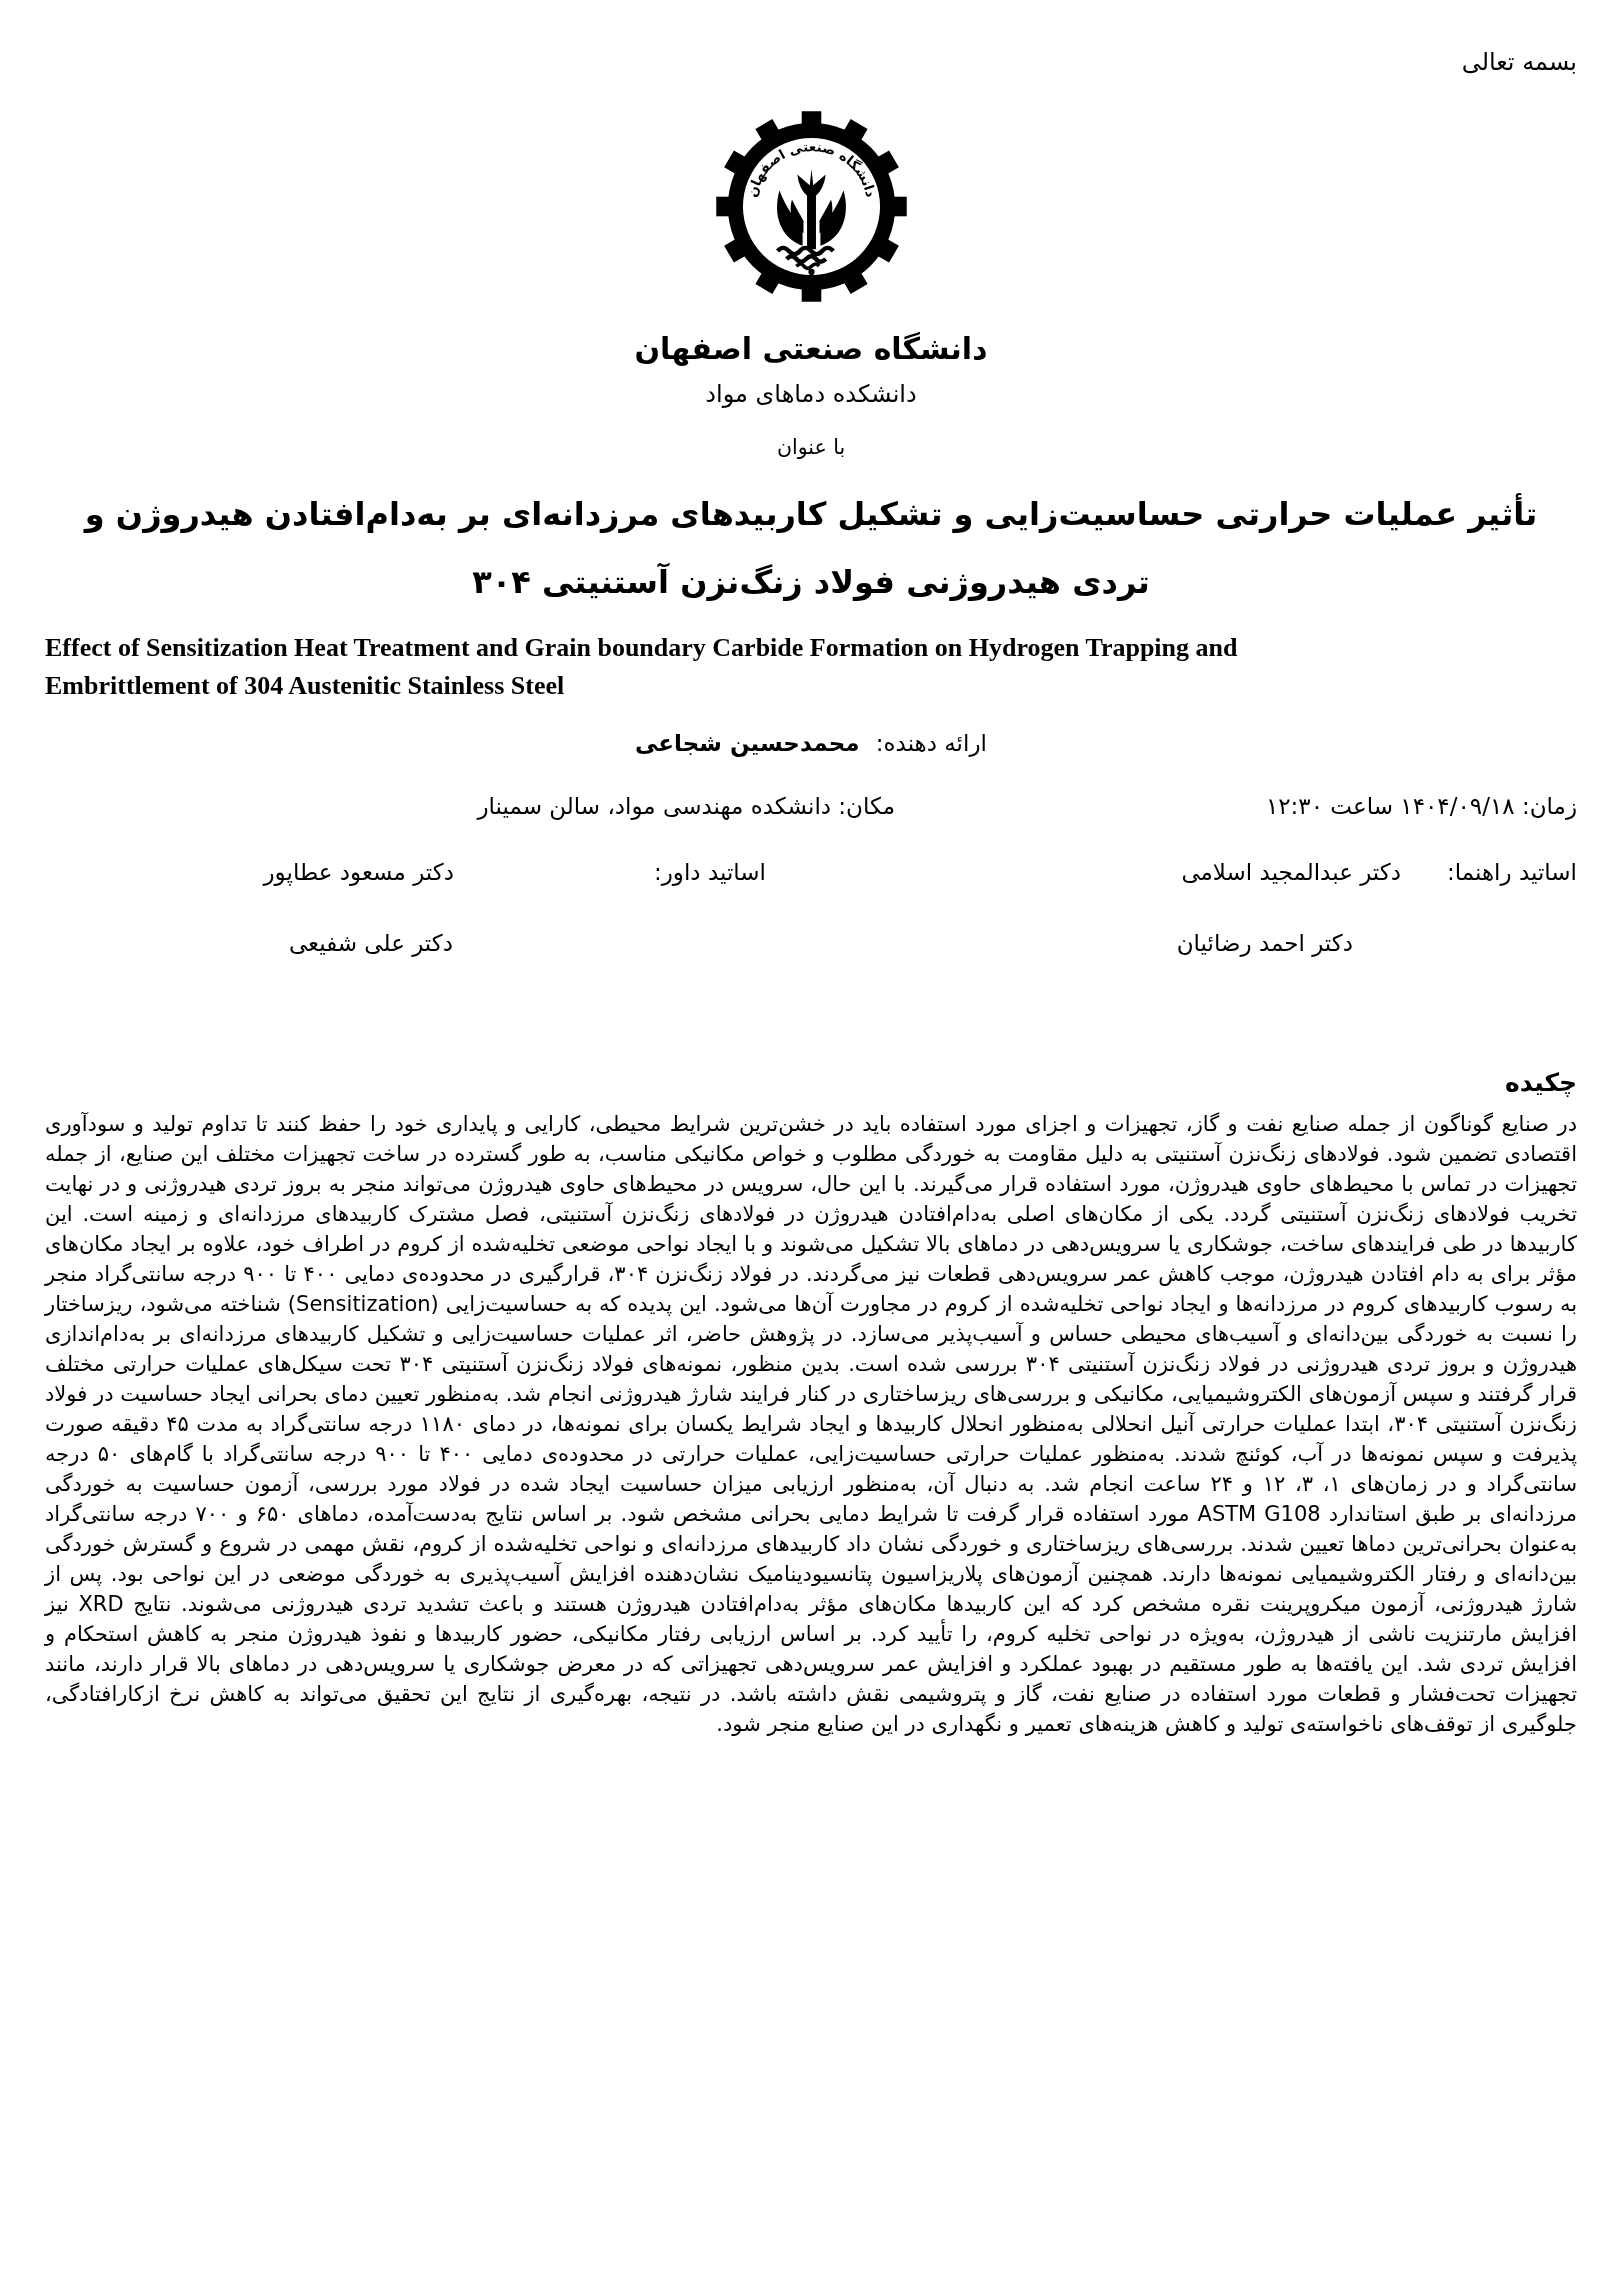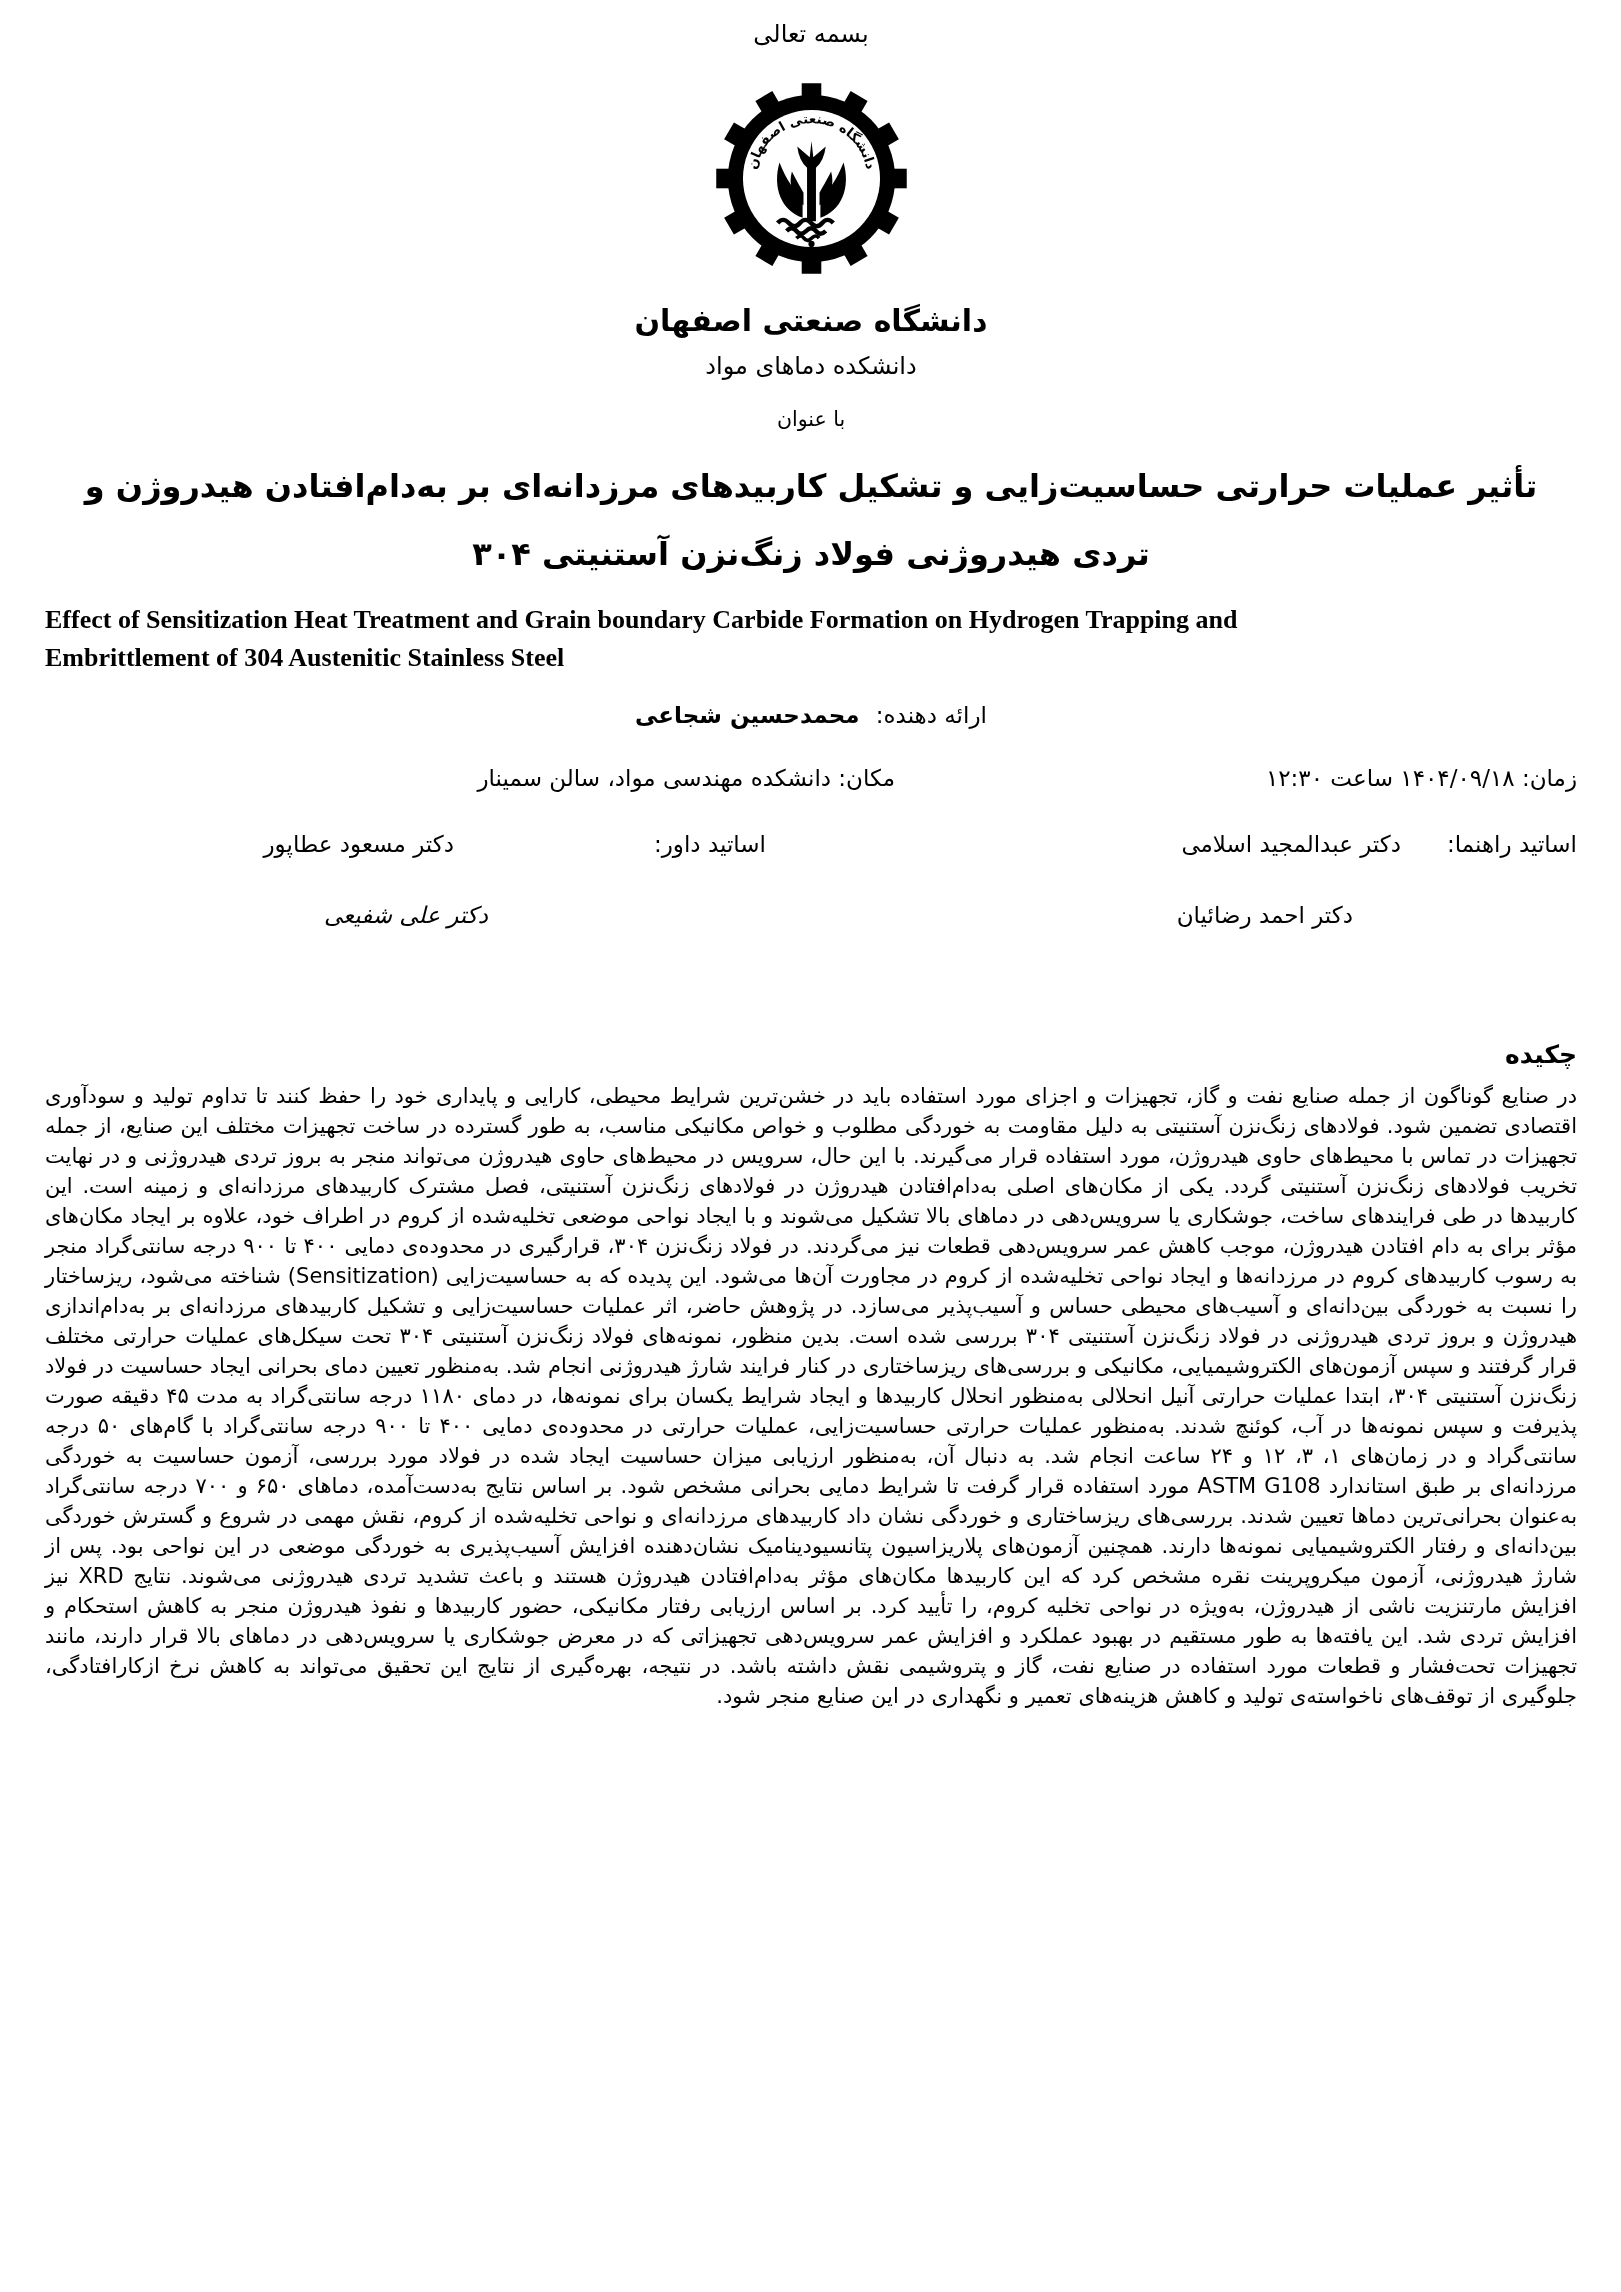--- a/index.html
+++ b/index.html
@@ -1,21 +1,21 @@
 <!DOCTYPE html>
 <html lang="fa" style="font-size:14.3px"><head>
 <meta charset="utf-8">
 <style>
   html,body{margin:0;padding:0;background:#fff;}
   .page{
     width:1622px;height:2293px;background:#fff;color:#000;
     position:relative;box-sizing:border-box;padding:0 45px;
     direction:rtl;font-family:"DejaVu Sans",sans-serif;overflow:hidden;
   }
-  .bismillah{padding-top:20px;text-align:center;font-size:24px;}
+  .bismillah{padding-top:48px;text-align:right;font-size:24px;}
   .logo-wrap{text-align:center;margin-top:12.5px;line-height:0;}
   .uni-name{text-align:center;font-size:30px;font-weight:bold;margin-top:7.1px;}
   .faculty{text-align:center;font-size:24px;margin-top:14.3px;}
   .seminar-line{text-align:center;font-size:28px;margin-top:75px;}
   .titled{text-align:center;font-size:20.5px;margin-top:27px;}
   .title-fa{text-align:center;font-size:32px;font-weight:bold;margin-top:21.4px;line-height:68px;}
   .title-en{
     direction:ltr;font-family:"Liberation Serif",serif;
     font-weight:bold;font-size:26px;line-height:38px;margin-top:12.5px;
   }
@@ -23,21 +23,21 @@
   .presenter .name{font-weight:bold;margin-right:9px;text-align:center;}
   .info{position:relative;height:198px;margin-top:37px;font-size:23px;}
   .info span{position:absolute;white-space:nowrap;}
   .i-time{top:0;right:0;}
   .i-loc{top:0;right:682px;}
   .i-sup-label{top:66px;right:0;}
   .i-sup1{top:66px;right:176px;}
   .i-ref-label{top:66px;right:811px;}
   .i-ref1{top:66px;right:1123px;}
   .i-sup2{top:137px;right:224px;}
-  .i-ref2{top:137px;right:1089px;font-style:italic;}
+  .i-ref2{top:137px;right:1124px;}
   .abstract-heading{font-size:25px;font-weight:bold;margin-top:77px;text-align:right;}
   .abstract{
     font-size:21px;line-height:30px;text-align:justify;margin:12.5px 0 0 0;
   }
   .keywords{font-size:21px;margin:25px 0 0 0;}
   .keywords b{font-weight:bold;}
   svg text{font-family:"DejaVu Sans",sans-serif;}
 </style>
 </head>
 <body>

